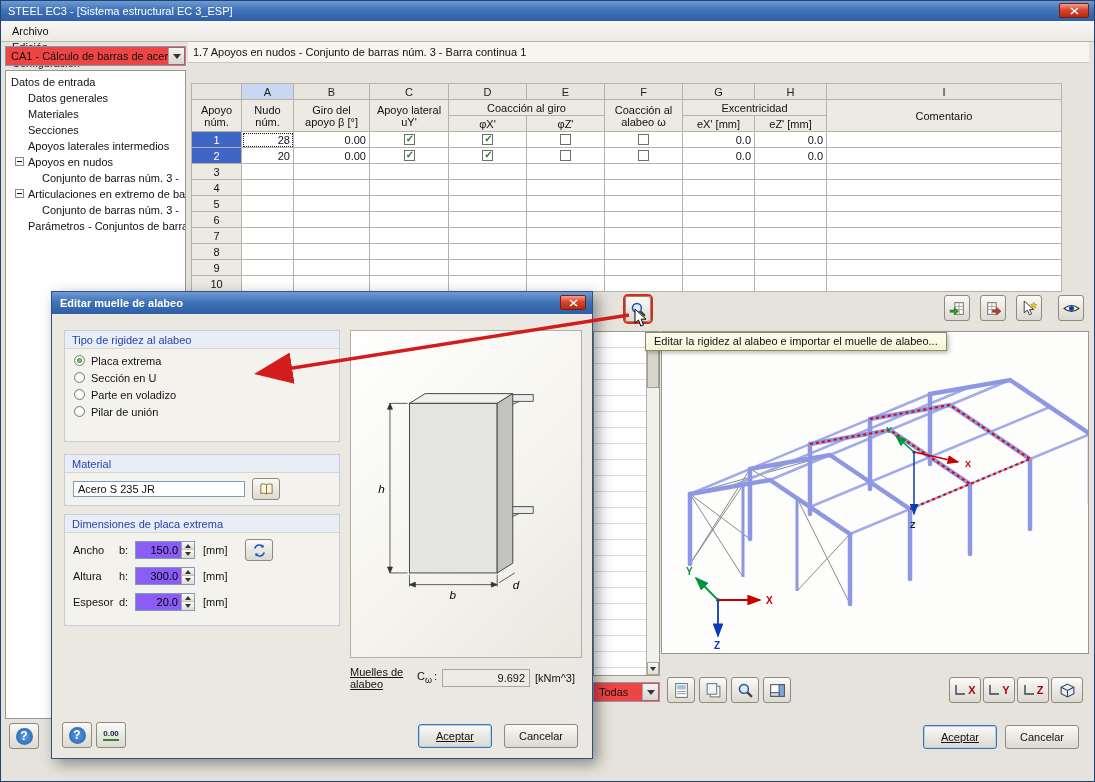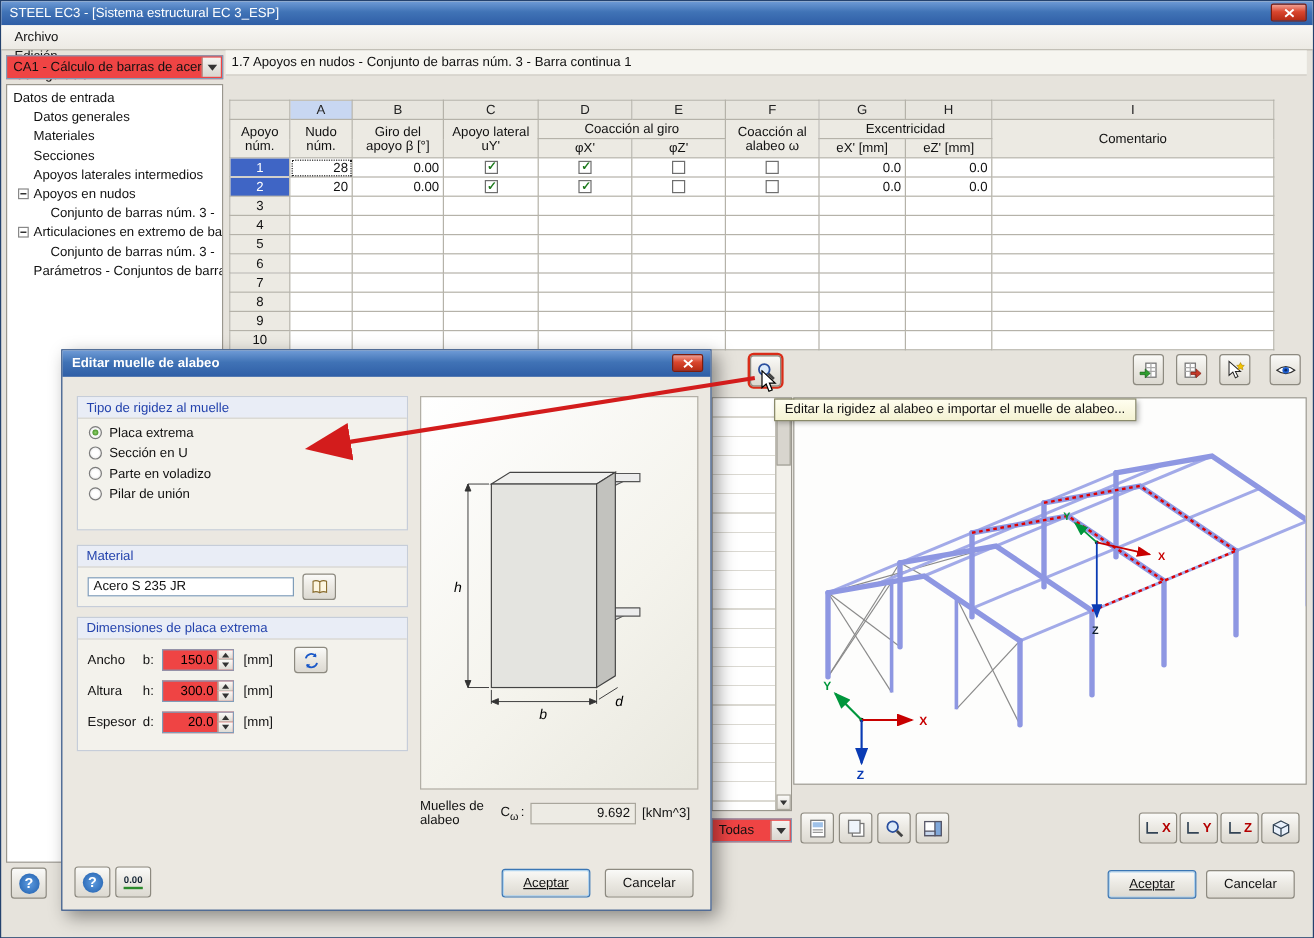--- a/index.html
+++ b/index.html
@@ -106,21 +106,21 @@
     height:18px; line-height:18px; padding:0 7px; color:#2443ad;
     background:#e9edf6; border-bottom:1px solid #d7d5cc; white-space:nowrap; overflow:hidden;
   }
   .radio-row{ display:flex; align-items:center; height:17px; padding-left:9px; gap:6px; }
   .radio{ width:11px; height:11px; border-radius:50%; border:1px solid #7c7c7c; background:radial-gradient(#fff 40%, #dcdcdc); position:relative; flex:none; }
   .radio.checked::after{ content:""; position:absolute; inset:2px; border-radius:50%; background:radial-gradient(#8fd16a,#2c7a12); }
   .field{ background:#fff; border:1px solid #7f9db9; height:16px; display:flex; align-items:center; padding-left:4px; overflow:hidden; white-space:nowrap; }
   .dim-row{ display:flex; align-items:center; height:26px; padding-left:8px; }
   .dim-label{ width:46px; }
   .dim-sym{ width:16px; }
-  .spin{ position:relative; width:60px; height:18px; border:1px solid #7f9db9; background:#ef4444; flex:none; }
+  .spin{ position:relative; width:60px; height:18px; border:1px solid #7f9db9; background:#8b5cf6; flex:none; }
   .spin input{
     position:absolute; inset:0; border:0; outline:0; width:100%; height:100%;
     text-align:right; padding-right:16px; font:11px "Liberation Sans",sans-serif; background:transparent;
   }
   .spin .up, .spin .dn{
     position:absolute; right:0; width:13px; height:8px; background:linear-gradient(#fbfaf8,#dedbd4);
     border-left:1px solid #a9a69c; display:flex; align-items:center; justify-content:center;
   }
   .spin .up{ top:0; border-bottom:1px solid #c4c1b8; }
   .spin .dn{ bottom:0; }
@@ -622,21 +622,21 @@
     <div class="dlg-title">
       <span>Editar muelle de alabeo</span>
       <div class="close-btn" style="right:6px; top:3px; width:26px;">
         <svg width="9" height="8" viewBox="0 0 9 8">
             <path d="M1 1 L8 7 M8 1 L1 7" stroke="#fff" stroke-width="1.6"></path>
           </svg>
       </div>
     </div>
 
     <div class="group" style="left:12px; top:38px; width:276px; height:112px;">
-      <div class="group-title">Tipo de rigidez al muelle</div>
+      <div class="group-title">Tipo de rigidez al alabeo</div>
       <div style="padding-top:3px;">
         <div class="radio-row">
           <span class="radio checked"></span>
           <span>Placa extrema</span>
         </div>
         <div class="radio-row">
           <span class="radio"></span>
           <span>Sección en U</span>
         </div>
         <div class="radio-row">
@@ -754,21 +754,21 @@
             <path d="M150 258 l-6 -2.5 0 5 Z" fill="#333"></path>
           <line x1="152" y1="256" x2="168" y2="246"></line>
         </g>
         <text x="28" y="164" font-size="12" font-style="italic">h</text>
         <text x="101" y="273" font-size="12" font-style="italic">b</text>
         <text x="166" y="262" font-size="12" font-style="italic">d</text>
       </svg>
     </div>
 
     <div class="abs" style="left:298px; top:374px; width:238px; display:flex; align-items:center; gap:5px;">
-      <span style="width:62px; line-height:12px;">Muelles de alabeo</span>
+      <span style="width:62px; line-height:12px;text-decoration:underline;">Muelles de alabeo</span>
       <span>
         <span>C</span><sub style="font-size:9px;">ω</sub><span style="margin-left:2px;">:</span>
       </span>
       <div class="ro-field" style="width:88px; flex:none;">
         <span>9.692</span>
       </div>
       <span>[kNm^3]</span>
     </div>
 
     <div class="btn" style="left:10px; top:430px; width:30px; height:26px;">

